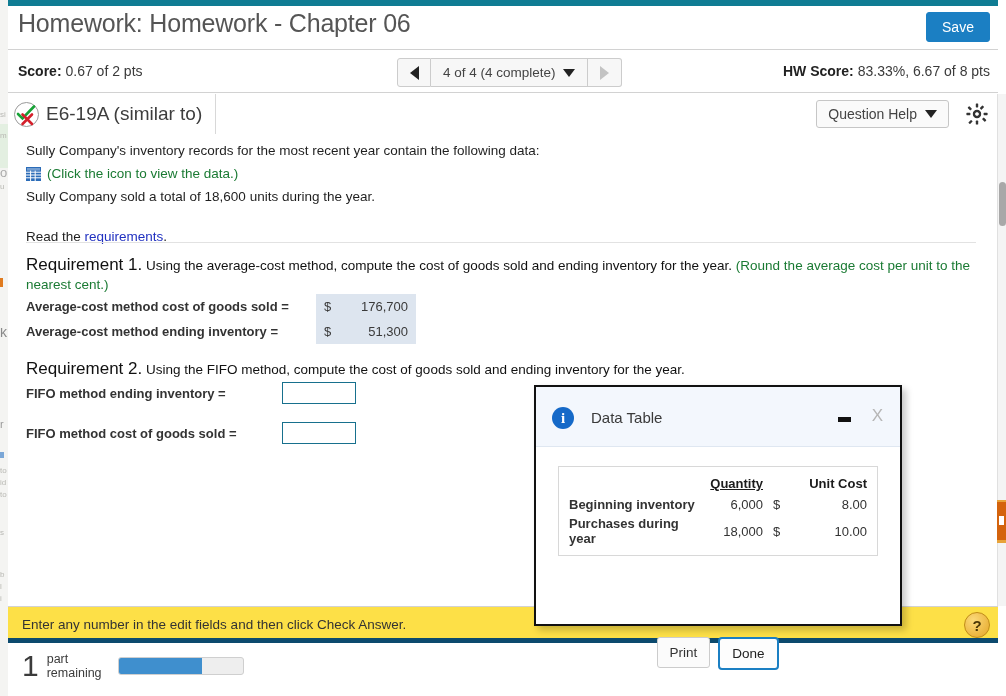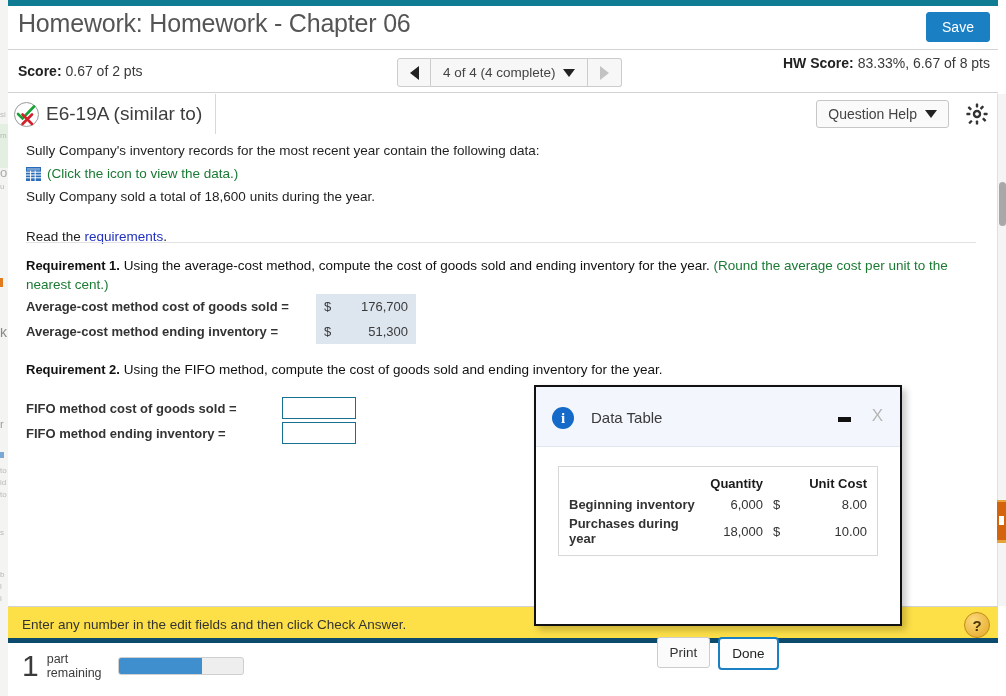--- a/index.html
+++ b/index.html
@@ -61,21 +61,21 @@
   .score-bar {
     position: absolute; left: 8px; top: 51px; width: 990px; height: 42px;
     border-bottom: 1px solid #d2d2d2; background: #fff;
   }
   .score-left {
     position: absolute; left: 10px; top: 12px;
     font-size: 14px; color: #3a3a3a; white-space: nowrap;
   }
   .score-left b, .score-right b { font-weight: bold; color: #222; }
   .score-right {
-    position: absolute; right: 8px; top: 4px;
+    position: absolute; right: 8px; top: 12px;
     font-size: 14px; color: #3a3a3a; white-space: nowrap;
   }
   .navgroup {
     position: absolute; left: 389px; top: 7px;
     display: flex; align-items: stretch; height: 29px;
   }
   .nav-arrow {
     width: 34px; border: 1px solid #cccccc; background: #f7f7f7;
     display: flex; align-items: center; justify-content: center;
     cursor: pointer;
@@ -129,21 +129,21 @@
   .grid-icon { width: 15px; height: 14px; flex: 0 0 auto; cursor: pointer; }
   .green-link { color: #1a7a33; font-size: 13.5px; cursor: pointer; }
   .req-link { color: #2030c0; text-decoration: underline; cursor: pointer; }
 
   .hrule {
     position: absolute; left: 18px; top: 108px; width: 950px;
     height: 1px; background: #e2e2e2;
   }
 
   .req-block { position: absolute; left: 18px; width: 952px; }
-  .req-label { font-weight: bold; font-size: 13px; color: #111; }
+  .req-label { font-weight: normal; font-size: 17px; color: #111; }
   .req-text { font-size: 13.5px; color: #111; }
   .green-note { color: #1a7a33; }
 
   .ans-row { display: flex; align-items: center; }
   .ans-caption {
     font-weight: bold; font-size: 13px; color: #333;
     width: 290px; white-space: nowrap;
   }
   .ans-filled {
     width: 100px; height: 25px; background: #dde5ef;
@@ -249,21 +249,21 @@
     font-size: 13px; color: #1b1b1b; font-weight: bold;
     text-align: right; padding: 1px 0 4px 0;
   }
   .dt-table td {
     font-size: 13px; color: #333; padding: 2px 0;
   }
   .dt-rowlabel { font-weight: bold; color: #111; padding-left: 10px !important; text-align: left; }
   .dt-qty { text-align: right; width: 62px; }
   .dt-dollar { text-align: left; width: 22px; padding-left: 10px !important; }
   .dt-cost { text-align: right; width: 60px; padding-right: 10px !important; }
-  .th-qty { width: 62px; }
+  .th-qty { width: 62px; text-decoration: underline; }
   .th-cost { width: 92px; padding-right: 10px !important; }
   .modal-buttons {
     position: absolute; left: 0; right: 0; top: 190px;
     display: flex; justify-content: center; gap: 8px;
   }
   .btn-print {
     width: 53px; height: 31px; border: 1px solid #cccccc; border-radius: 3px;
     background: #fbfbfb; font-size: 13.5px; color: #333;
     display: flex; align-items: center; justify-content: center; cursor: pointer;
   }
@@ -411,27 +411,27 @@
           <span class="val">51,300</span>
         </div>
       </div>
     </div>
 
     <div class="req-block" style="top:226px">
       <div style="line-height:18px">
         <span class="req-label">Requirement 2.</span><span class="req-text"> Using the FIFO method, compute the cost of goods sold and ending inventory for the year.</span>
       </div>
 
+      <div class="ans-row" style="margin-top:3px">
+        <div class="ans-caption" style="width:256px">FIFO method ending inventory =</div>
+        <input class="ans-input" type="text" value="" style="">
+      </div>
+
       <div class="ans-row" style="margin-top:18px">
         <div class="ans-caption" style="width:256px">FIFO method cost of goods sold =</div>
-        <input class="ans-input" type="text" value="" style="">
-      </div>
-
-      <div class="ans-row" style="margin-top:3px">
-        <div class="ans-caption" style="width:256px">FIFO method ending inventory =</div>
         <input class="ans-input" type="text" value="" style="">
       </div>
     </div>
   </div>
 
   <div class="scrollbar">
     <div class="scrollthumb"></div>
   </div>
   <div class="edge-orange-b1"></div>
   <div class="edge-orange"></div>

